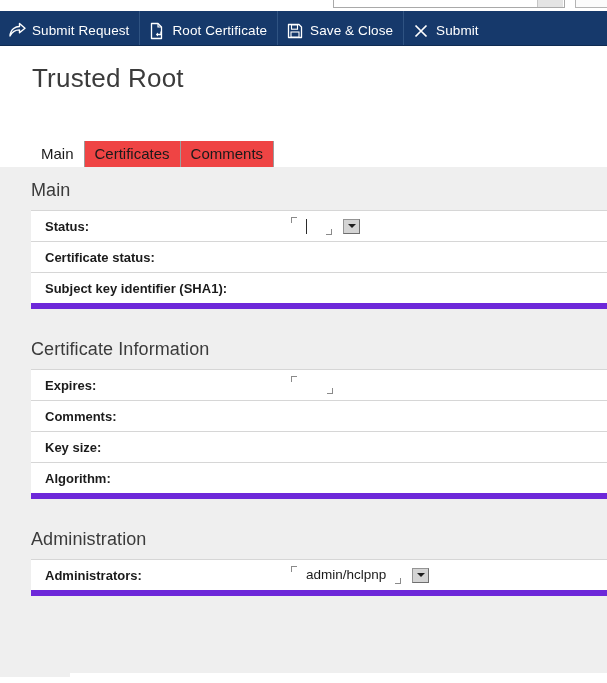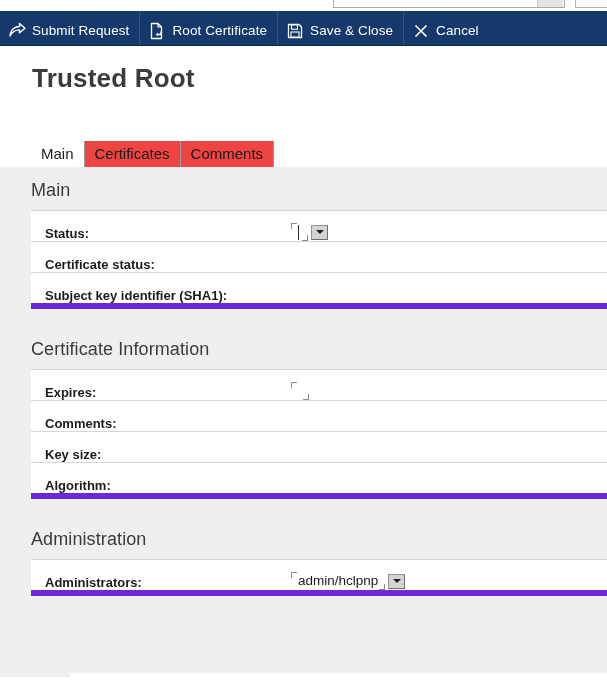--- a/index.html
+++ b/index.html
@@ -103,21 +103,21 @@
     flex: 0 0 auto;
   }
   .act-ico svg { display: block; }
 
   
   #page-title {
     position: absolute;
     left: 32px;
     top: 63px;
     font-size: 26px;
-    font-weight: bold;
+    font-weight: normal;
     color: #3b3b3b;
     letter-spacing: 0.2px;
   }
 
   
   #tab-bar {
     position: absolute;
     left: 31px;
     top: 140px;
     height: 27px;
@@ -178,21 +178,21 @@
   }
   .rows {
     margin-left: 31px;
     margin-right: 0;
     background: #ffffff;
     border-top: 1px solid #d6d6d6;
   }
   .row {
     height: 30px;
     display: flex;
-    align-items: flex-end;
+    align-items: center;
     border-bottom: 1px solid #d6d6d6;
     background: #ffffff;
     position: relative;
   }
   .row:last-child { border-bottom: 6px solid #6d28d9; }
   .row-label {
     font-size: 13px;
     font-weight: bold;
     color: #1b1b1b;
     padding-left: 14px;
@@ -207,20 +207,21 @@
     align-items: center;
     white-space: nowrap;
   }
 
   
   .nfield {
     display: inline-flex;
     align-items: center;
     position: relative;
     height: 18px;
+    gap: 8px;
   }
   .nfield .corner-tl {
     display: inline-block;
     width: 5px;
     height: 5px;
     border-left: 1px solid #8a8a8a;
     border-top: 1px solid #8a8a8a;
     align-self: flex-start;
     margin-top: 0px;
     flex: 0 0 auto;
@@ -329,21 +330,21 @@
   </div>
 
   <div class="action-sep"></div>
 
   <div class="action-item">
     <span class="act-ico">
       <svg viewBox="0 0 18 18" width="18" height="18">
         <path d="M3.5 3.5 L14.5 14.5 M14.5 3.5 L3.5 14.5" stroke="#ffffff" stroke-width="1.7" stroke-linecap="butt"></path>
       </svg>
     </span>
-    <span class="act-label">Cancel</span>
+    <span class="act-label">Submit</span>
   </div>
 
 </div>
 
 <div id="page-title">Trusted Root</div>
 
 <div id="tab-bar">
   <div class="tab selected">Main</div>
   <div class="tab">Certificates</div>
   <div class="tab">Comments</div>

